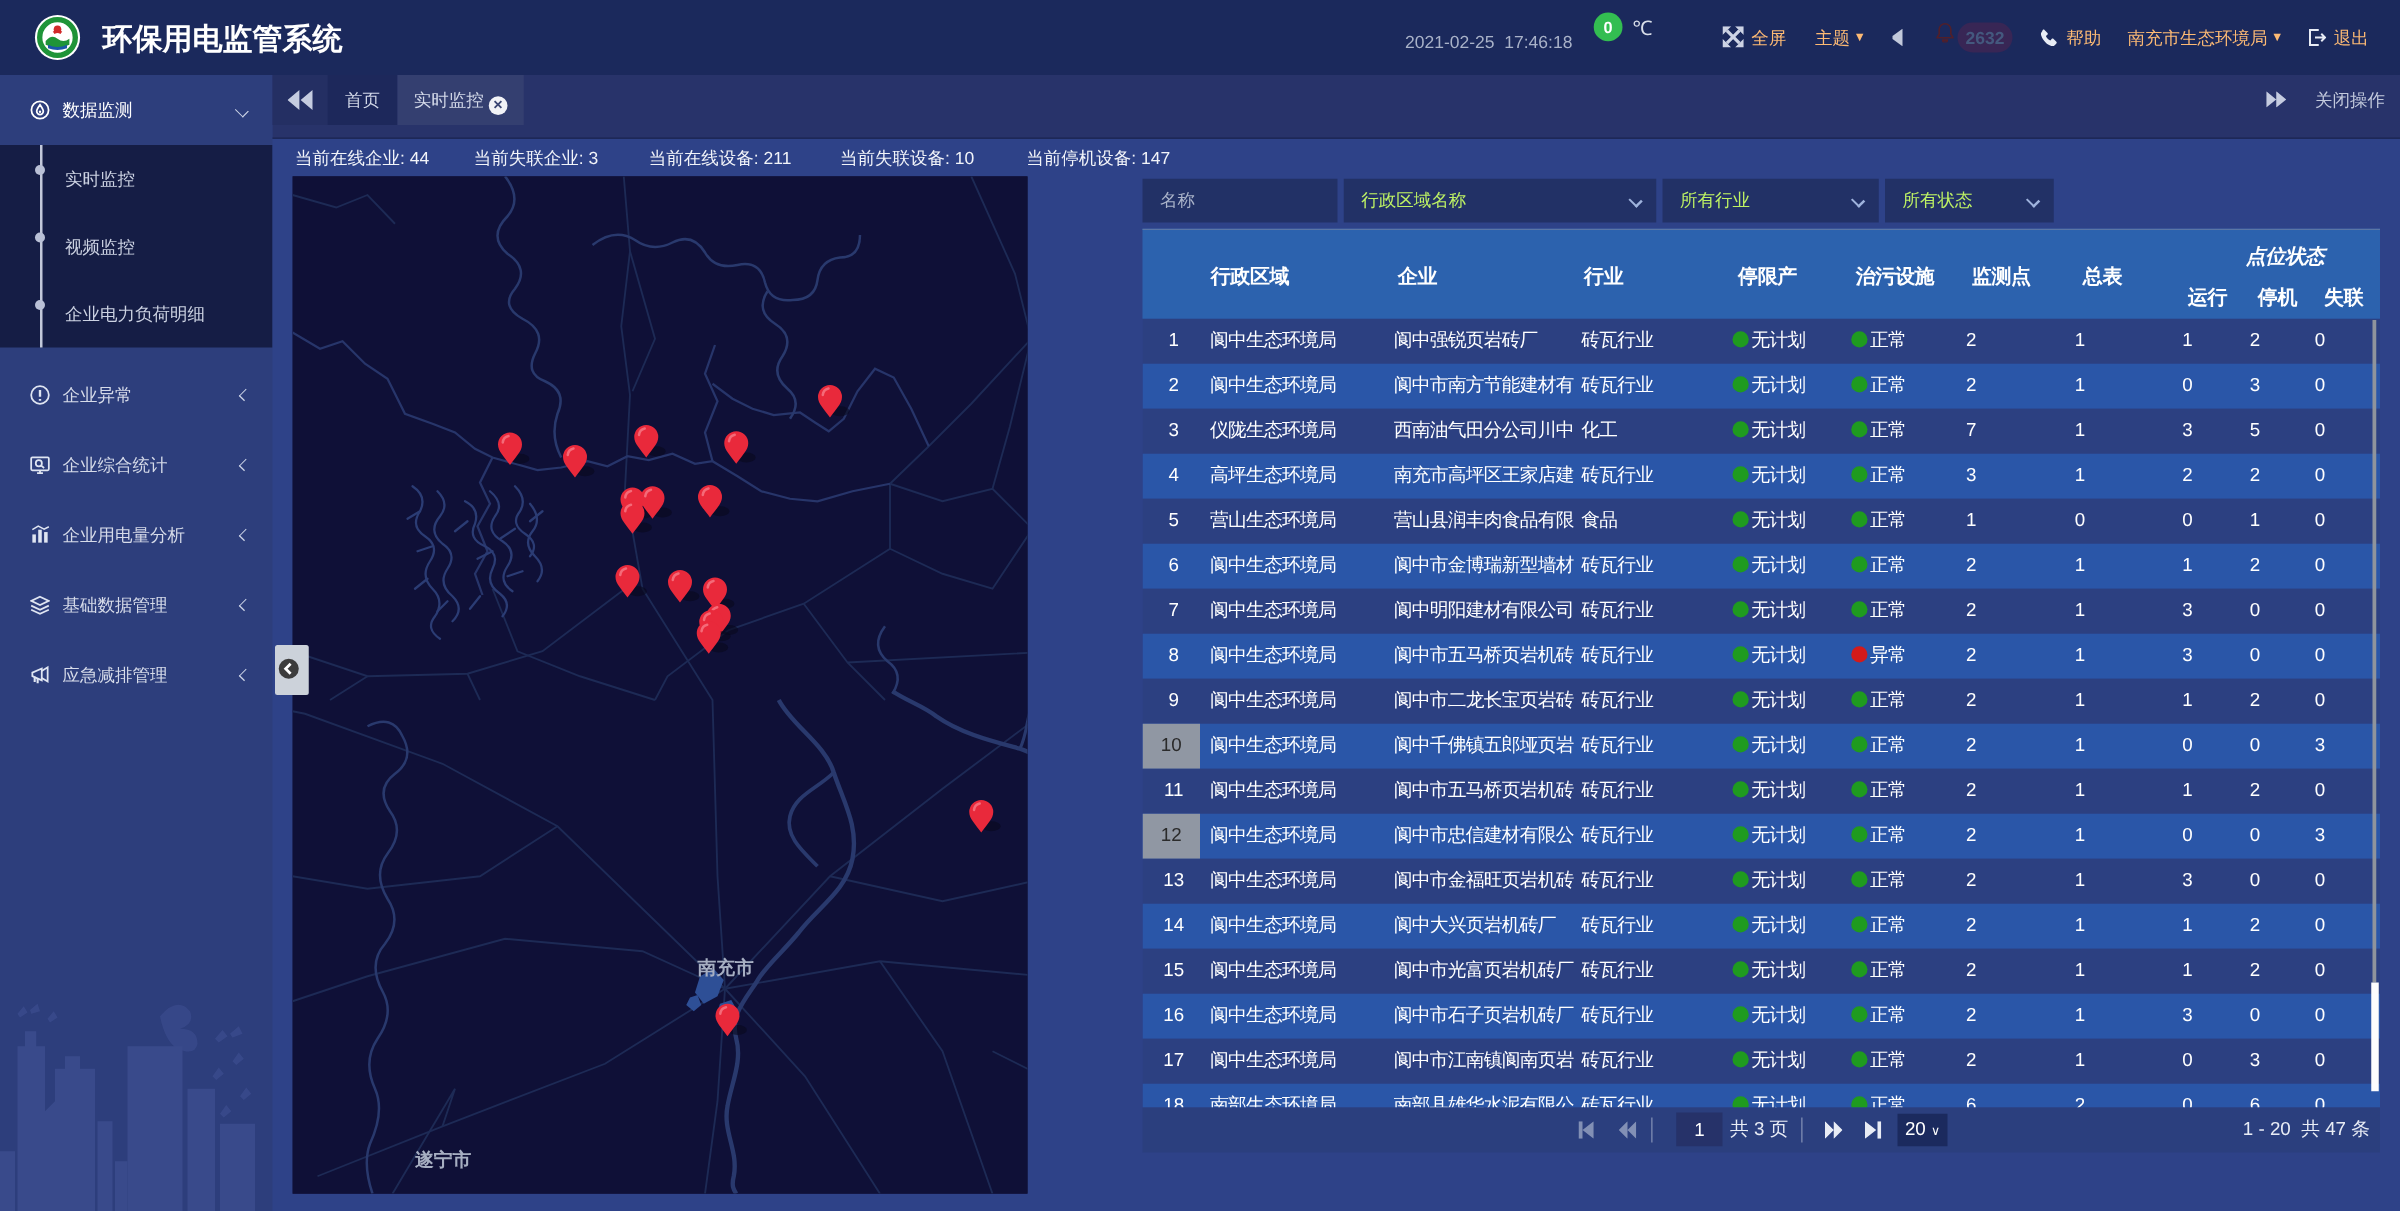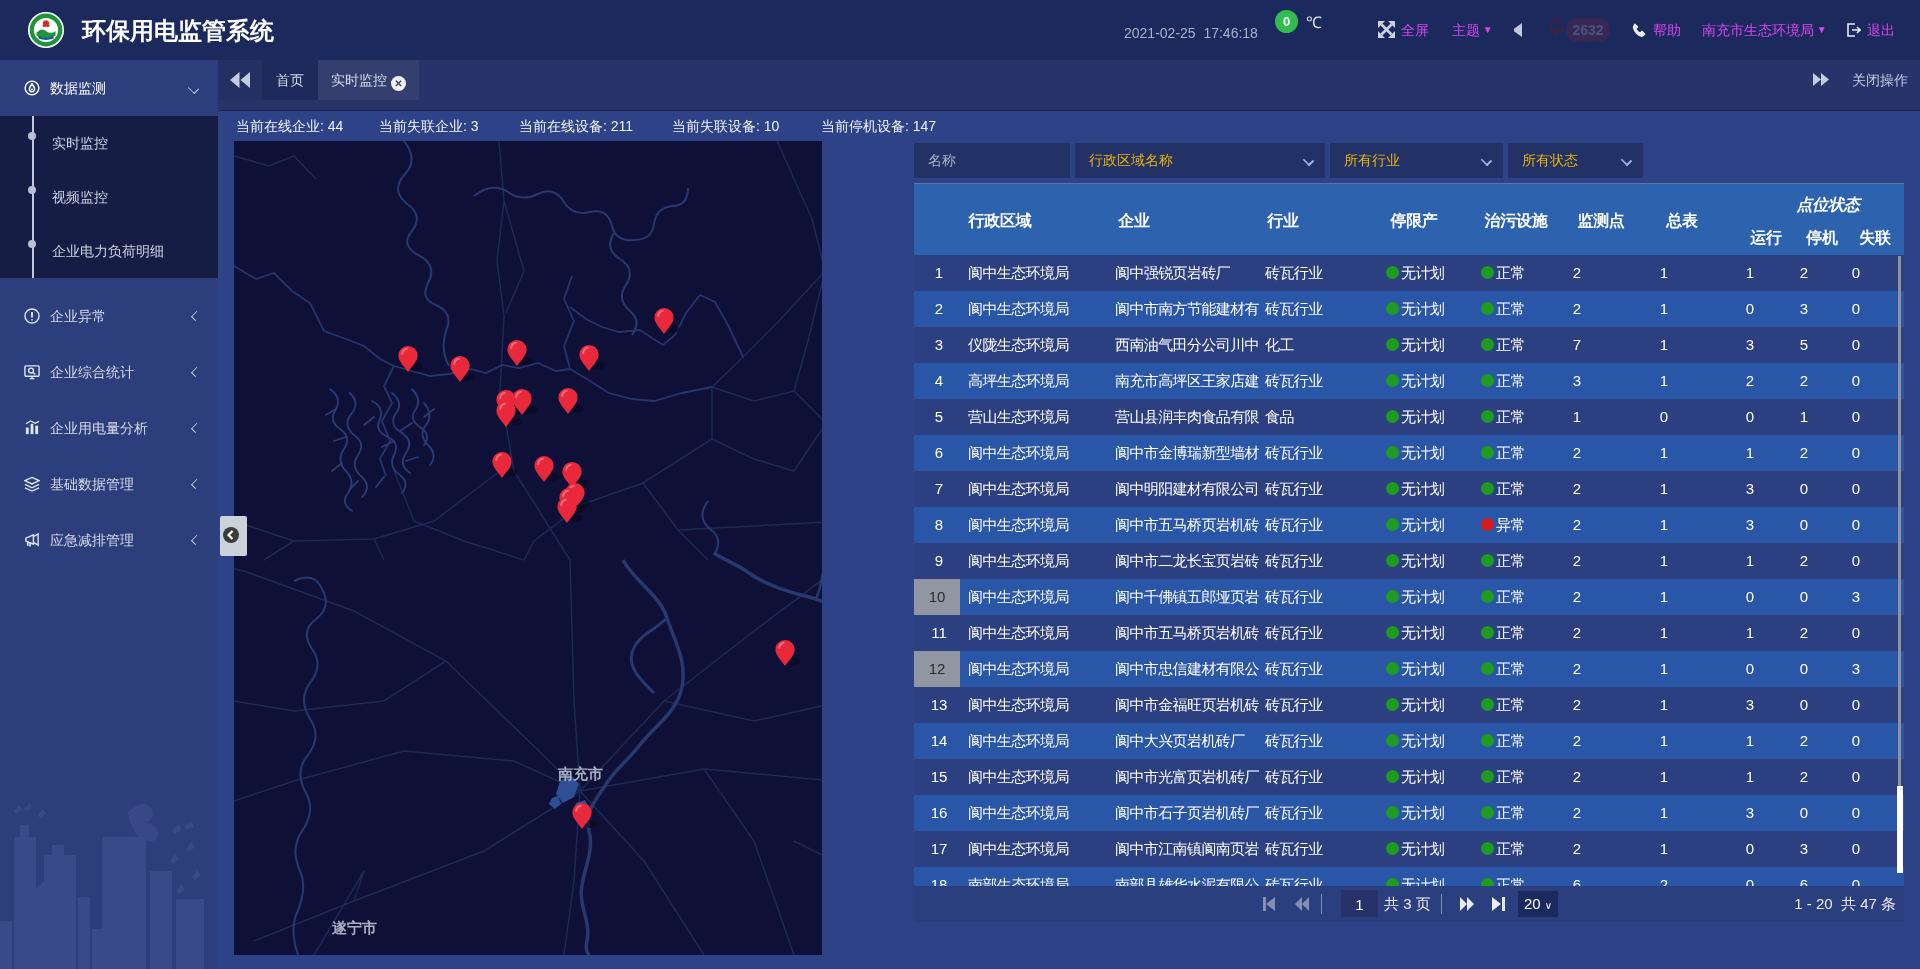--- a/index.html
+++ b/index.html
@@ -4,21 +4,21 @@
 <style>
 * { margin:0; padding:0; box-sizing:border-box; }
 html,body { width:1920px; height:969px; overflow:hidden; font-family:"Liberation Sans",sans-serif; }
 body { position:relative; background:#2e4288; }
 .abs { position:absolute; }
 
 
 #hdr { position:absolute; left:0; top:0; width:1920px; height:60px; background:#1b295c; color:#fff; }
 #logo { position:absolute; left:27px; top:11px; width:38px; height:38px; }
 #title { position:absolute; left:82px; top:15px; font-size:24px; font-weight:bold; }
-.hitem { position:absolute; top:0; height:60px; line-height:60px; font-size:14px; color:#d946ef; }
+.hitem { position:absolute; top:0; height:60px; line-height:60px; font-size:14px; color:#fdba74; }
 #dtime { left:1124px; font-size:14px; color:#a9b2c8; line-height:66px; }
 #temp0 { position:absolute; left:1275px; top:10px; width:23px; height:23px; border-radius:50%; background:#33bd51; color:#fff; font-size:13px; font-weight:bold; text-align:center; line-height:23px; }
 #tempC { position:absolute; left:1306px; top:11px; font-size:16px; color:#d9dee9; }
 .hico { display:inline-block; vertical-align:-3px; margin-right:6px; }
 
 
 #side { position:absolute; left:0; top:60px; width:218px; height:909px; background:#2d3e7c; overflow:hidden; }
 #subwrap { position:absolute; left:0; top:56px; width:218px; height:162px; background:#151d45; }
 .mitem { position:absolute; left:0; width:218px; height:56px; line-height:56px; color:#d6dbe9; font-size:14px; }
 .mitem .mico { position:absolute; left:24px; top:20px; width:16px; height:16px; }
@@ -41,21 +41,21 @@
 #stats { position:absolute; left:218px; top:101px; width:1702px; height:40px; color:#f2f4f9; font-size:14px; }
 .stat { position:absolute; top:17px;text-align:center; }
 
 
 #map { position:absolute; left:234px; top:141px; width:588px; height:814px; background:#101037; overflow:hidden;font-weight:bold; }
 #collbtn { position:absolute; left:220px; top:516px; width:27px; height:40px; background:#ccd2da; border-radius:2px; }
 #collbtn .cc { position:absolute; left:3px; top:11px; width:16px; height:16px; border-radius:50%; background:#3c3c3c; }
 
 
 #fnames { position:absolute; left:914px; top:143px; height:35px; background:#223166; color:#aab3c9; font-size:14px; }
-.fsel { position:absolute; top:143px; height:35px; background:#223166; color:#eab308; font-size:14px; line-height:35px; }
+.fsel { position:absolute; top:143px; height:35px; background:#223166; color:#bef264; font-size:14px; line-height:35px; }
 .fsel .chev { position:absolute; right:12px; top:13px; width:9px; height:9px; border-right:2px solid #9fb3dd; border-bottom:2px solid #9fb3dd; transform:rotate(45deg) scale(1,.8); }
 
 #thead { position:absolute; left:914px; top:183px; width:990px; height:72px; background:#2c62ae; color:#fff; border-top:1px solid #5b76a5; box-sizing:border-box; }
 .hc { position:absolute; font-size:16px; font-weight:bold; transform:translateX(-50%); white-space:nowrap; letter-spacing:-0.3px; }
 #tbody { position:absolute; left:914px; top:255px; width:990px; height:631px; overflow:hidden; }
 .trow { position:absolute; left:0; width:990px; height:36px; color:#fff; font-size:15px; line-height:36px; }
 .trow.odd { background:#2c4081; }
 .trow.even { background:#2a56a8; }
 .rnum { position:absolute; left:0; top:0; width:50px; height:36px; text-align:center; }
 .rnum.gray { background:#9097a3; color:#2b2b2b; width:46px; }

